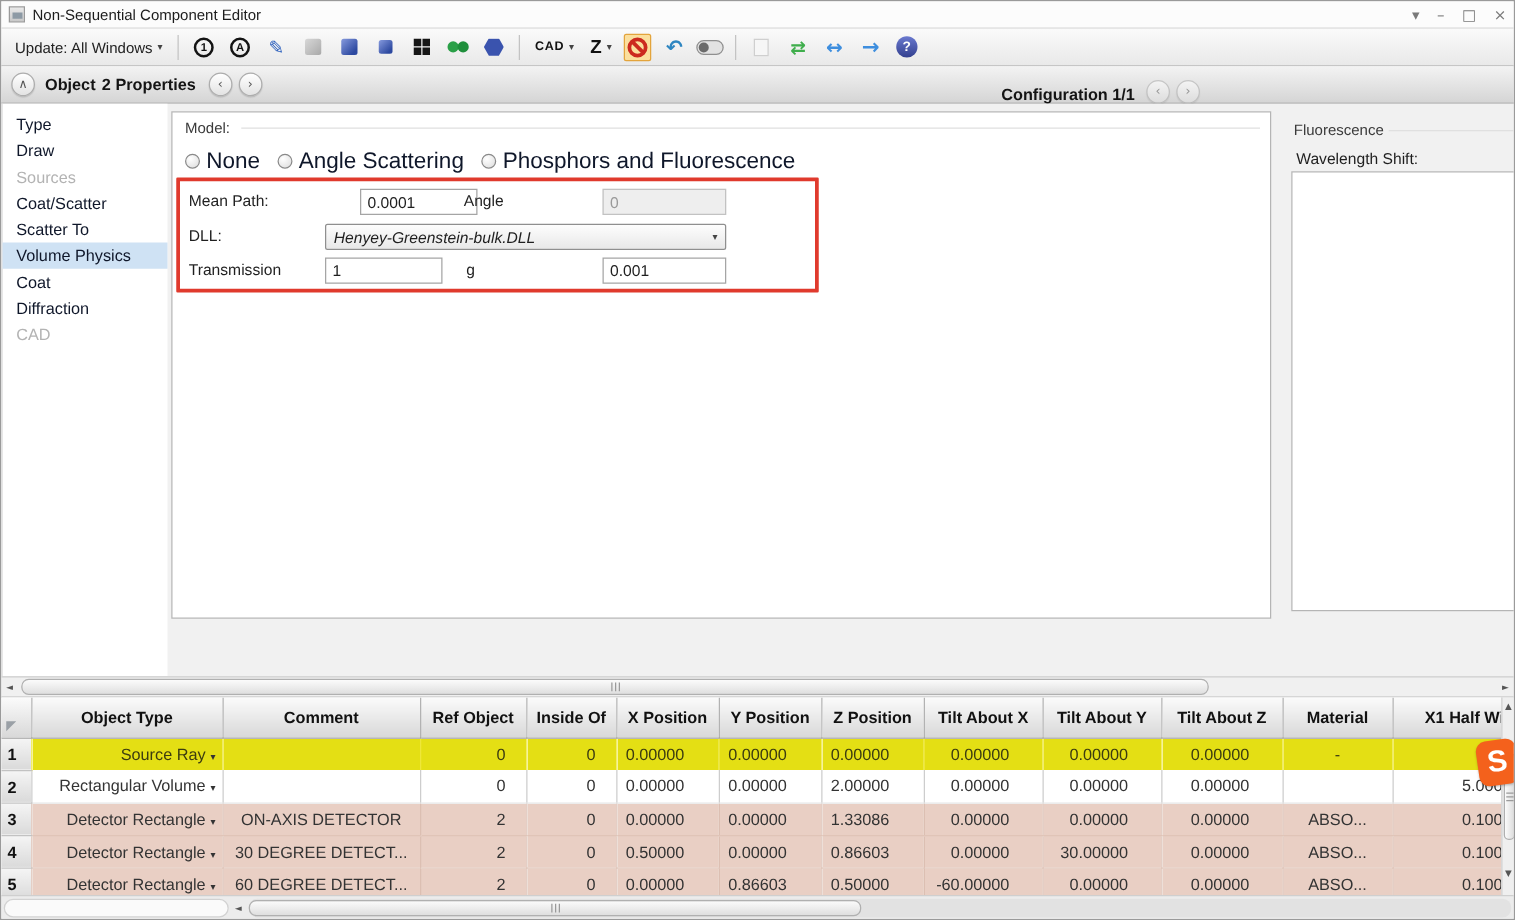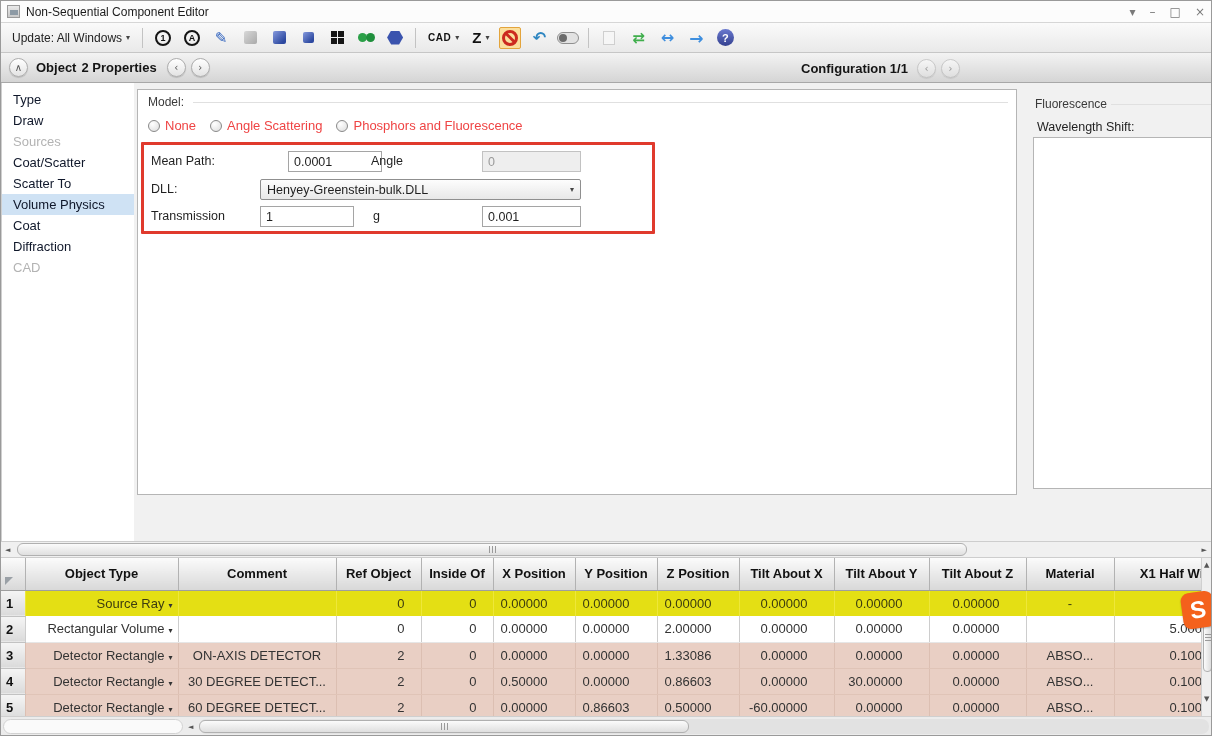--- a/index.html
+++ b/index.html
@@ -57,21 +57,21 @@
   .propsbar { position:absolute; left:0; top:52px; width:100%; height:30px;
               background:linear-gradient(#f3f3f3,#d5d5d5); border-bottom:1px solid #a8a8a8;
               display:flex; align-items:center; padding:0 8px; }
   .cbtn { width:19px; height:19px; border-radius:50%; background:linear-gradient(#ffffff,#e3e3e3);
           border:1px solid #adadad; box-shadow:0 1px 1px rgba(0,0,0,.15);
           display:flex; align-items:center; justify-content:center;
           font-size:10px; color:#555; font-family:"DejaVu Sans",sans-serif; }
   .cbtn.dis { opacity:.55; }
   .pb-title { font-size:13px; font-weight:bold; color:#141414; margin:0 5px 0 8px; }
   .pb-detail { font-size:13px; font-weight:bold; color:#141414; margin-right:10px; }
-  .confgroup { position:absolute; left:800px; top:0; height:30px; display:flex; align-items:center; gap:5px; }
+  .confgroup { position:absolute; left:800px; top:0; height:30px; display:flex; align-items:flex-end; gap:5px; }
   .conflabel { font-size:13px; font-weight:bold; color:#141414; margin-right:4px; }
 
   
   .workspace { position:absolute; left:0; top:82px; width:100%; height:458px; background:#f1f1f1; }
   .sidebar { position:absolute; left:0; top:0; width:133px; height:458px; background:#ffffff;
              border-left:1px solid #cfcfcf; padding-top:6px; }
   .sbitem { font-size:13px; color:#0f172a; padding:2px 4px 2px 11px; height:21px; line-height:17px; cursor:default; }
   .sbitem.dis { color:#b3b3b3; }
   .sbitem.sel { background:#cfe2f4; }
 
@@ -79,31 +79,31 @@
                background:#fff; border:1px solid #b5b5b5; }
   .grouplabel { position:absolute; font-size:12px; color:#3a3a3a; }
   .groupline { position:absolute; height:1px; background:#e0e0e0; }
 
   .radiorow { position:absolute; left:10px; top:28px; display:flex; align-items:center; gap:14px; }
   .radioitem { display:flex; align-items:center; gap:5px; }
   .radio { width:12px; height:12px; border-radius:50%; border:1px solid #8a8a8a;
            background:radial-gradient(circle at 35% 30%,#fff,#dcdcdc); position:relative; flex:0 0 auto; }
   .radio.sel::after { content:""; position:absolute; left:2.5px; top:2.5px; width:5px; height:5px;
                       border-radius:50%; background:#35506e; }
-  .rlabel { font-size:13px; color:#ef4444; white-space:nowrap; }
+  .rlabel { font-size:18px; color:#0f172a; white-space:nowrap; }
   .redwrap { display:flex; align-items:center; gap:5px; border:3px solid #e03a2d; padding:2px 6px; border-radius:1px; }
 
   .fieldbox { position:absolute; left:3px; top:52px; width:514px; height:92px; border:3px solid #e03a2d; border-radius:1px; }
   .flabel { position:absolute; font-size:12.5px; color:#1f1f1f; }
   .tin { position:absolute; height:21px; border:1px solid #a5a5a5; background:#fff;
          font-family:"Liberation Sans",sans-serif; font-size:12.5px; color:#1f1f1f; padding:0 5px; }
   .tin:disabled { background:#eeeeee; color:#9a9a9a; border-color:#c2c2c2; }
   .dd { position:absolute; height:21px; border:1px solid #8f8f8f; border-radius:2px;
         background:linear-gradient(#fdfdfd,#e8e8e8); display:flex; align-items:center;
-        padding:0 6px; font-size:12.5px; color:#1f1f1f; }
+        padding:0 6px; font-size:12.5px; color:#1f1f1f;font-style:italic; }
   .dd .arrow { margin-left:auto; }
 
   .fluorpanel { position:absolute; left:1030px; top:6px; width:182px; height:402px; }
   .listbox { position:absolute; left:2px; top:48px; width:179px; height:352px; background:#fff; border:1px solid #b5b5b5; }
 
   
   .hscroll { position:absolute; left:0; top:540px; width:100%; height:17px; background:#f0f0f0;
              border-top:1px solid #cdcdcd; border-bottom:1px solid #cdcdcd; }
   .sbarrow { position:absolute; font-size:7px; color:#555; top:4px; font-family:"DejaVu Sans",sans-serif; }
   .hthumb { position:absolute; top:1px; height:13px; border:1px solid #b0b0b0; border-radius:6px;

